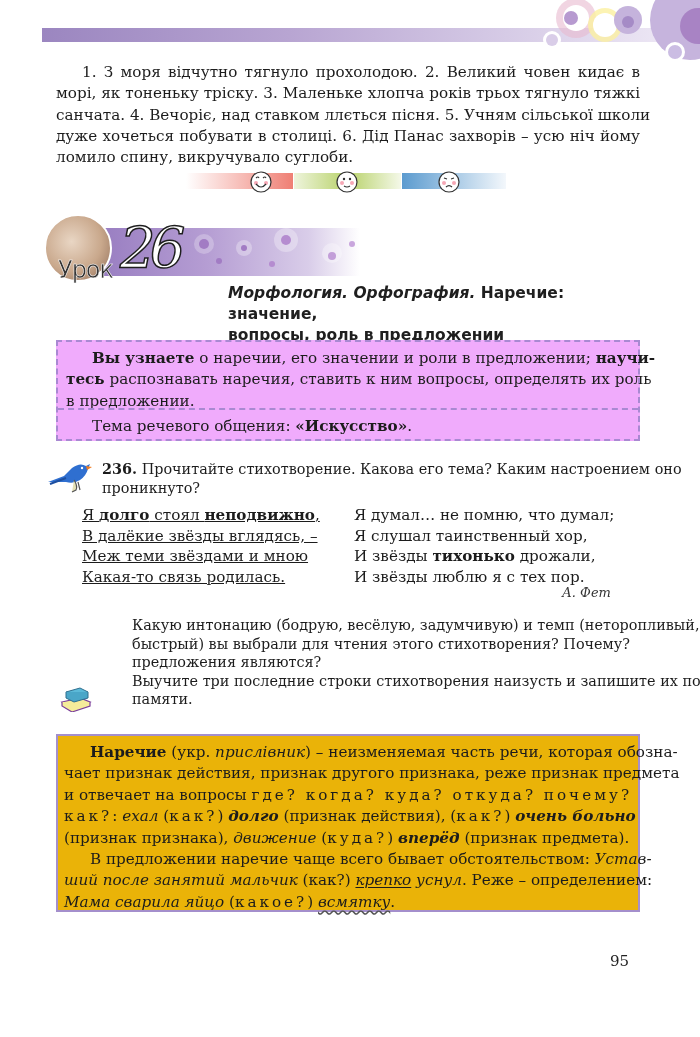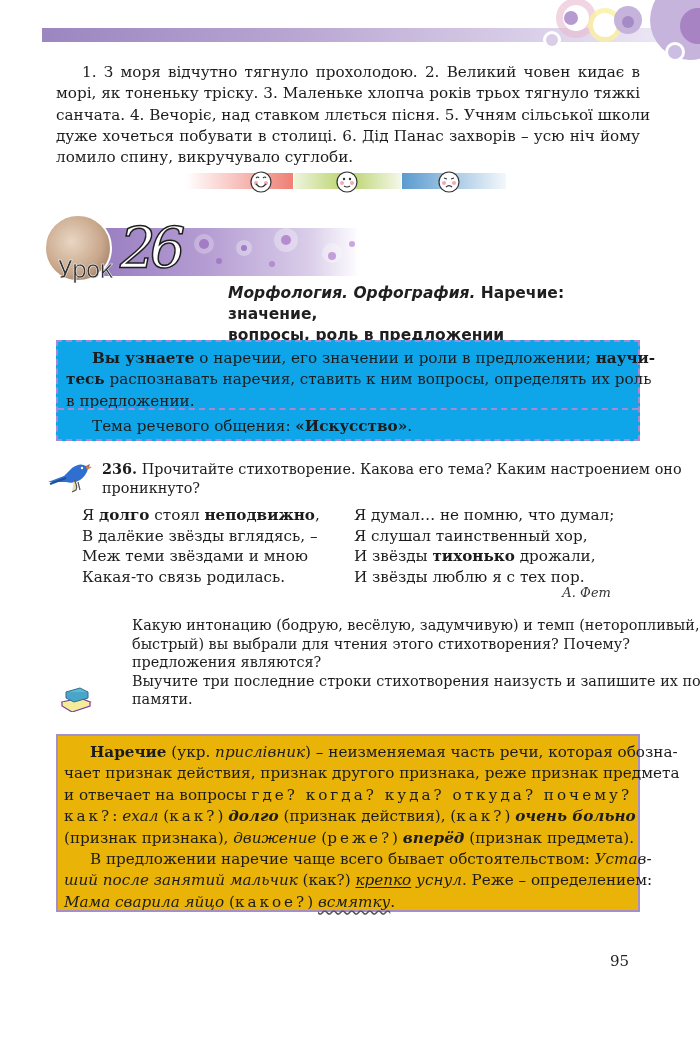--- a/index.html
+++ b/index.html
@@ -32,31 +32,31 @@
   .lesson-word { position: absolute; left: 14px; top: 44px; font-family: "DejaVu Sans", sans-serif; font-size: 24px;
     color: #333; letter-spacing: -1px; -webkit-text-stroke: 0.5px #fff; font-weight: 400; }
   .lesson-num { position: absolute; left: 76px; top: 4px; font-family: "DejaVu Serif", serif; font-style: italic;
     font-size: 56px; color: #ffffff; -webkit-text-stroke: 1.5px #1f1f1f; letter-spacing: -6px; line-height: 64px; }
 
   .lesson-title { position: absolute; left: 228px; top: 283px; width: 420px; font-family: "DejaVu Sans", sans-serif;
     font-size: 15.5px; line-height: 21px; color: #1f1f1f; font-weight: bold; }
   .lesson-title i { font-style: italic; }
 
   .goals-box { position: absolute; left: 56px; top: 340px; width: 584px; height: 101px;
-    background: #0ea5e9; border: 2px dashed #a989d2; }
+    background: #f0abfc; border: 2px dashed #a989d2; }
   .goals-divider { position: absolute; left: 0; right: 0; top: 66px; border-top: 2px dashed #a989d2; }
   .goals-text { left: 8px; top: 6px; width: 564px; font-size: 15.2px; }
   .theme-text { position: absolute; left: 34px; top: 74px; font-size: 15.2px; line-height: 21px; white-space: nowrap; }
 
   .bird-icon { position: absolute; left: 46px; top: 460px; width: 48px; height: 34px; }
   .task-text { left: 102px; top: 459px; width: 538px; font-size: 14.4px; line-height: 19px; }
   .task-num { font-weight: bold; }
 
   .poem { position: absolute; top: 505px; font-size: 15.2px; line-height: 20.5px; white-space: nowrap; }
-  .poem.left { left: 82px; }
+  .poem.left { left: 82px; text-decoration: underline; }
   .poem.right { left: 354px; }
   .author { position: absolute; left: 562px; top: 585px; font-size: 13px; font-style: italic; color: #333; }
 
   .q-text { left: 96px; top: 616px; width: 544px; font-size: 14.4px; line-height: 18.5px; margin-left: 36px; }
   .book-icon { position: absolute; left: 58px; top: 686px; width: 34px; height: 26px; }
 
   .rule-box { position: absolute; left: 56px; top: 734px; width: 584px; height: 178px;
     border: 2px solid #a48fcc; background: #eab308; }
   .rule-text { left: 6px; top: 6px; width: 568px; font-size: 15.2px; line-height: 21.4px; }
   .spaced { letter-spacing: 3px; }
@@ -198,20 +198,20 @@
   <path d="M8 6 L22 2 L30 6 L16 10 Z" fill="#5bb9d8" stroke="#2e6f8f" stroke-width="1"></path>
   <path d="M8 6 L8 12 L16 16 L30 12 L30 6" fill="#4aa6c8" stroke="#2e6f8f" stroke-width="1"></path>
 </svg>
 
 <div class="rule-box">
   <div class="para rule-text">
     <span class="line indent"><b>Наречие</b><span> (укр. </span><i>прислівник</i><span>) – неизменяемая часть речи, которая обозна-</span></span>
     <span class="line">чает признак действия, признак другого признака, реже признак предмета</span>
     <span class="line"><span>и отвечает на вопросы </span><span class="spaced">где? когда? куда? откуда? почему?</span></span>
     <span class="line"><span class="spaced">как?</span><span>: </span><i>ехал</i><span> (</span><span class="spaced">как?</span><span>) </span><b><i>долго</i></b><span> (признак действия), (</span><span class="spaced">как?</span><span>) </span><b><i>очень больно</i></b></span>
-    <span class="line last"><span>(признак признака), </span><i>движение</i><span> (</span><span class="spaced">реже?</span><span>) </span><b><i>вперёд</i></b><span> (признак предмета).</span></span>
+    <span class="line last"><span>(признак признака), </span><i>движение</i><span> (</span><span class="spaced">куда?</span><span>) </span><b><i>вперёд</i></b><span> (признак предмета).</span></span>
     <span class="line indent"><span>В предложении наречие чаще всего бывает обстоятельством: </span><i>Устав-</i></span>
     <span class="line"><i>ший после занятий мальчик</i><span> (как?) </span><i class="ul">крепко</i><i> </i><i>уснул</i><span>. Реже – определением:</span></span>
     <span class="line last"><i>Мама сварила яйцо</i><span> (</span><span class="spaced">какое?</span><span>) </span><i class="wavy">всмятку</i><span>.</span></span>
   </div>
 </div>
 
 <div class="page-num">95</div>
 
 </body></html>

